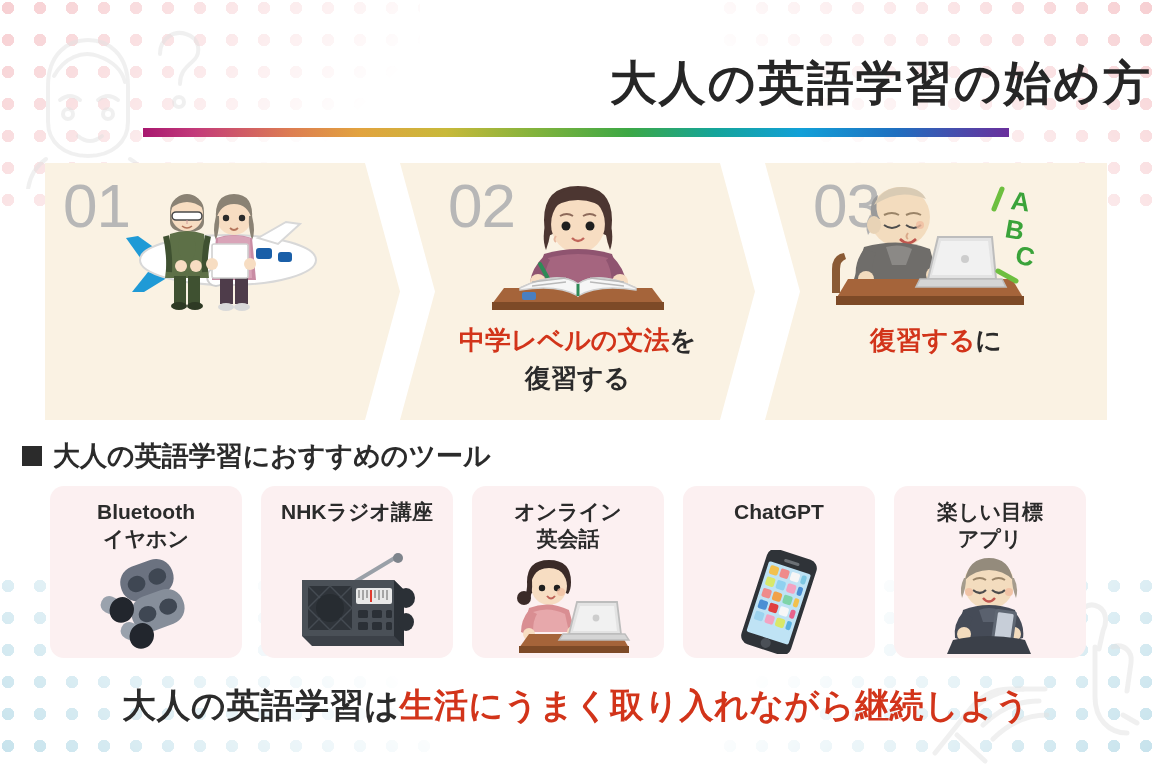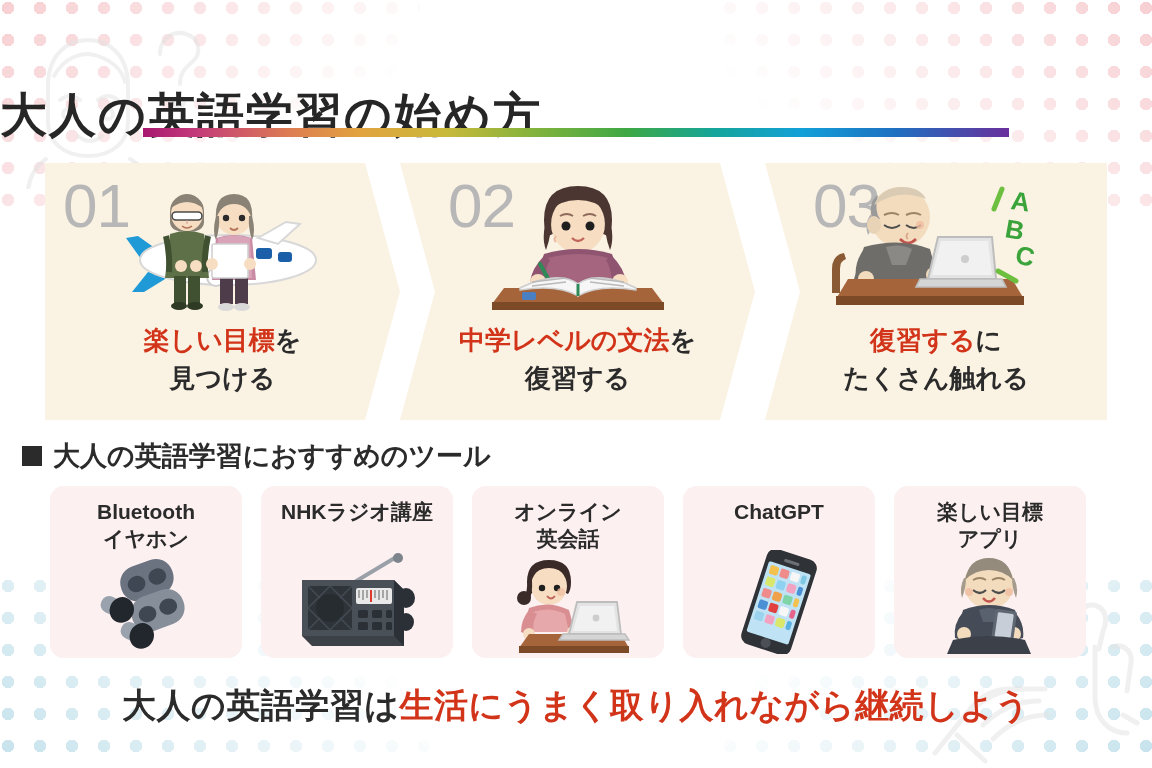--- a/index.html
+++ b/index.html
@@ -67,26 +67,25 @@
     position: relative;
     z-index: 2;
     width: 1152px;
     height: 768px;
   }
   .title {
     position: absolute;
     top: 52px;
     left: 0;
     width: 1152px;
-    text-align: left;
+    text-align: right;
     font-size: 47px;
     font-weight: bold;
     color: #262626;
     letter-spacing: 2px;
-    margin-top: 32px;
   }
   .title-rule {
     position: absolute;
     left: 143px;
     top: 128px;
     width: 866px;
     height: 9px;
     background: linear-gradient(to right,
       #a8186f 0%,
       #c33a7a 6%,
@@ -334,24 +333,20 @@
             <rect x="112" y="102" width="13" height="26" fill="#4e3c4a"></rect>
             <rect x="127" y="102" width="13" height="26" fill="#4e3c4a"></rect>
             <ellipse cx="118" cy="131" rx="8" ry="4" fill="#d9d9d9"></ellipse>
             <ellipse cx="134" cy="131" rx="8" ry="4" fill="#d9d9d9"></ellipse>
             <rect x="104" y="68" width="36" height="34" rx="2" fill="#ffffff" stroke="#d0d0d0" stroke-width="1.6"></rect>
             <circle cx="104" cy="88" r="6" fill="#f7ddc2"></circle>
             <circle cx="142" cy="88" r="6" fill="#f7ddc2"></circle>
           </g>
         </svg>
       </div>
-      <div class="step-caption">
-        <span class="hi">楽しい目標</span><span>を</span><br>
-        <span>見つける</span>
-      </div>
     </div>
 
     <div class="step step-2">
       <div class="step-num">02</div>
       <div class="step-art">
         <svg width="200" height="140" viewBox="0 0 200 140">
 
           <path d="M66 44 q0 -34 34 -34 q34 0 34 34 q0 10 -4 16 q-30 -14 -60 0 q-4 -6 -4 -16 Z" fill="#4c3631"></path>
           <ellipse cx="100" cy="48" rx="27" ry="29" fill="#f7ddc2"></ellipse>
           <path d="M70 36 q6 -24 30 -24 q24 0 30 24 q-12 -12 -30 -12 q-18 0 -30 12 Z" fill="#4c3631"></path>
@@ -433,21 +428,20 @@
             <text x="194" y="34" transform="rotate(8 194 34)">A</text>
             <text x="188" y="62" transform="rotate(10 188 62)">B</text>
             <text x="198" y="88" transform="rotate(12 198 88)">C</text>
           </g>
           <path d="M186 14 L178 34" stroke="#6dbf3f" stroke-width="5" stroke-linecap="round"></path>
           <path d="M182 96 L200 106" stroke="#6dbf3f" stroke-width="5" stroke-linecap="round"></path>
         </svg>
       </div>
       <div class="step-caption">
         <span class="hi">復習する</span><span>に</span><br>
-        <span>たくさん触れる</span>
       </div>
     </div>
   </div>
 
   <div class="tools-head">
     <span class="tools-head-marker"></span>
     <span>大人の英語学習におすすめのツール</span>
   </div>
 
   <div class="tools">

